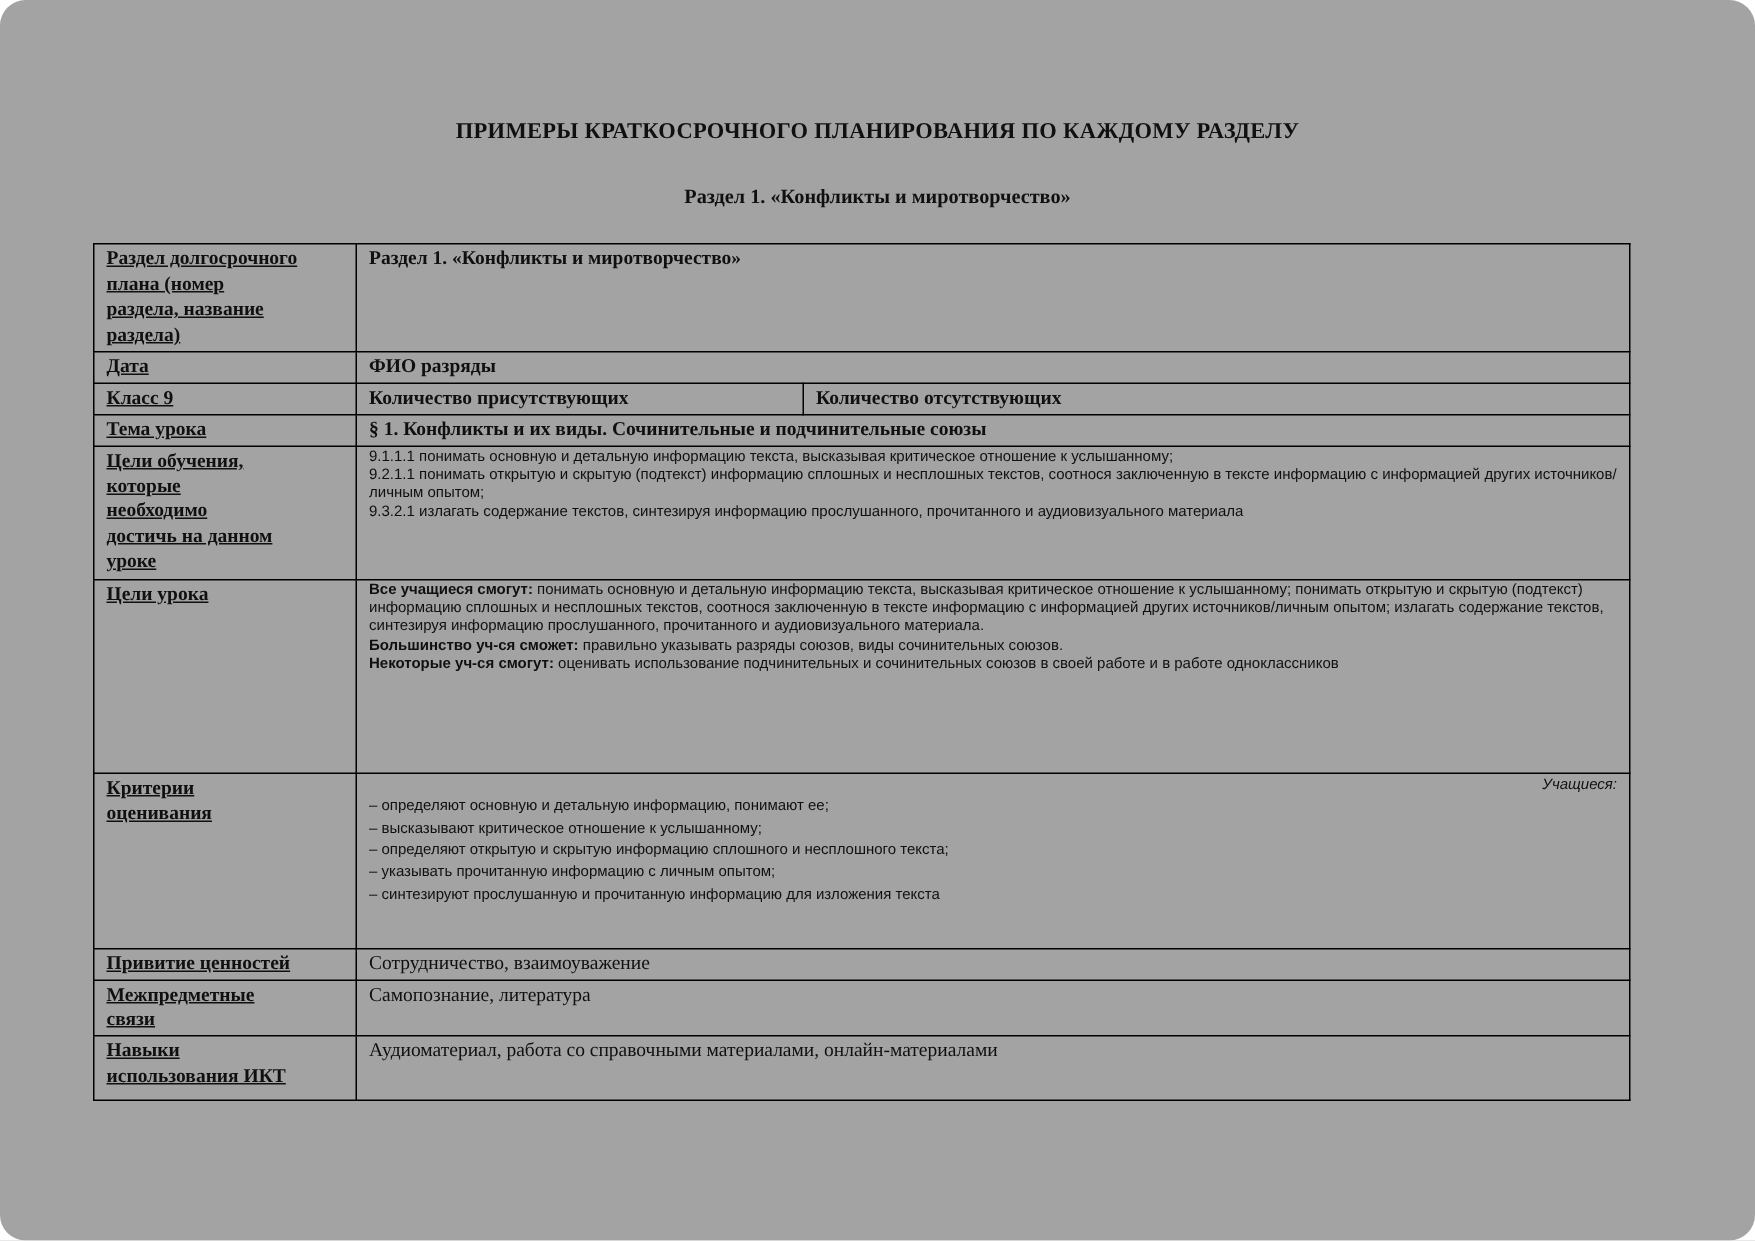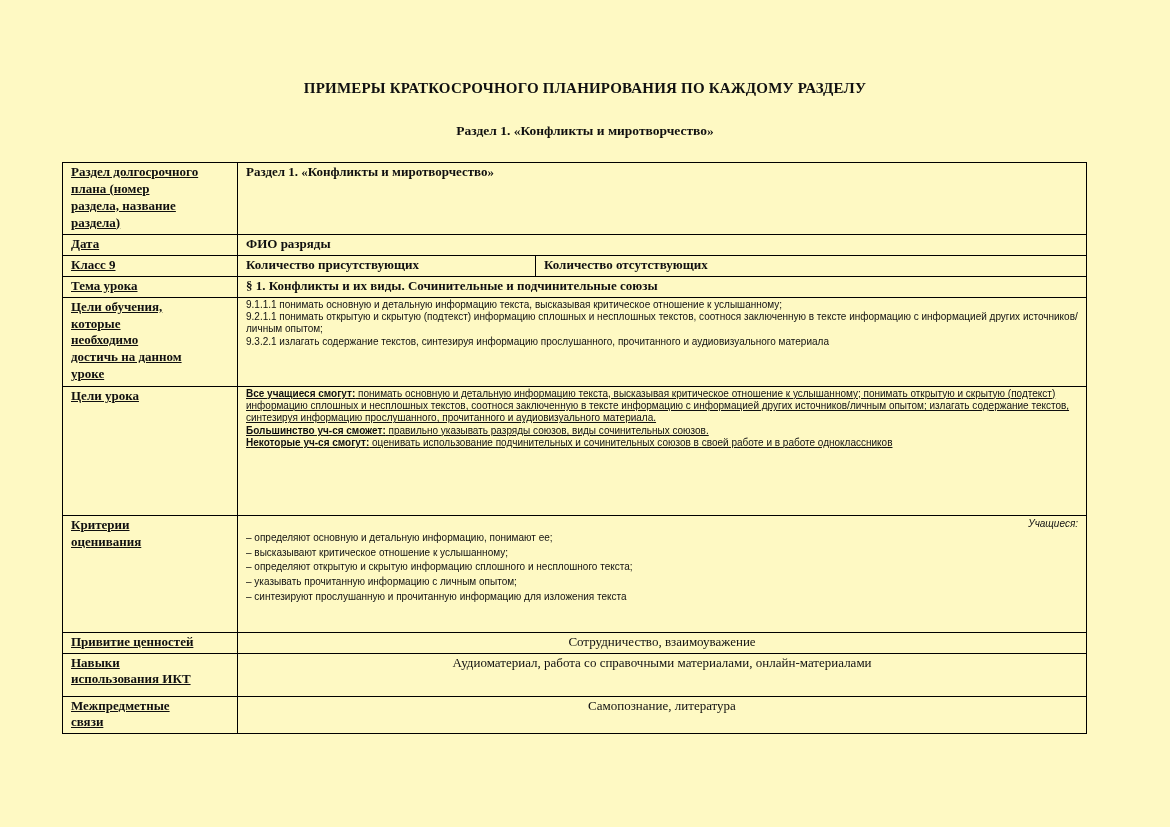--- a/index.html
+++ b/index.html
@@ -1,23 +1,24 @@
 <!DOCTYPE html>
 <html><head>
 <meta charset="utf-8">
 <style>
   html,body { margin:0; padding:0; background:#ffffff; }
   .page {
     position:relative;
     width:1170px; height:827px;
-    background:#fef9c3;
+    background:#a3a3a3;
     color:#101010;
     font-family:"Liberation Serif", serif;
     overflow:hidden;
     box-sizing:border-box;
+    border-radius:17px;
   }
   .titles { text-align:center; padding-top:80px; }
   .doc-title {
     font-size:15px; font-weight:bold; letter-spacing:0.2px;
     font-family:"Liberation Serif", serif;
   }
   .doc-subtitles { margin-top:24px; line-height:19px; }
   .doc-subtitle { font-size:13.5px; font-weight:bold; }
 
   table.plan {
@@ -37,29 +38,29 @@
     font-weight:bold; font-size:13px; line-height:1.3;
     white-space:pre-line;
     text-decoration:underline;
   }
   .val-bold {
     font-family:"Liberation Serif", serif;
     font-weight:bold; font-size:13px; line-height:1.2;
   }
   .val-serif {
     font-family:"Liberation Serif", serif;
-    font-size:13px; line-height:1.25;text-align:center;
+    font-size:13px; line-height:1.25;
   }
   .sans {
     font-family:"Liberation Sans", sans-serif;
     font-size:10px; line-height:1.24;
   }
   .crit { line-height:1.46; }
   .crit-intro { font-style:italic;text-align:right; }
-  .goal-p { margin:0;text-decoration:underline; }
+  .goal-p { margin:0; }
   .goal-p b { font-weight:bold; }
 </style>
 </head>
 <body>
 
 <div class="page">
 
   <div class="titles">
     <div class="doc-title">ПРИМЕРЫ КРАТКОСРОЧНОГО ПЛАНИРОВАНИЯ ПО КАЖДОМУ РАЗДЕЛУ</div>
     <div class="doc-subtitles">
@@ -133,27 +134,27 @@
         <div>– синтезируют прослушанную и прочитанную информацию для изложения текста</div>
       </td>
     </tr>
 
     <tr style="height:17px">
       <td class="lbl">Привитие ценностей</td>
       <td class="val-serif" colspan="2">Сотрудничество, взаимоуважение</td>
     </tr>
 
 
+    <tr style="height:33px">
+      <td class="lbl">Межпредметные
+связи</td>
+      <td class="val-serif" colspan="2">Самопознание, литература</td>
+    </tr>
+
     <tr style="height:43px">
       <td class="lbl">Навыки
 использования ИКТ</td>
       <td class="val-serif" colspan="2">Аудиоматериал, работа со справочными материалами, онлайн-материалами</td>
-    </tr>
-
-    <tr style="height:33px">
-      <td class="lbl">Межпредметные
-связи</td>
-      <td class="val-serif" colspan="2">Самопознание, литература</td>
     </tr>
 
   </tbody>
     </table>
 </div>
 
 </body></html>

